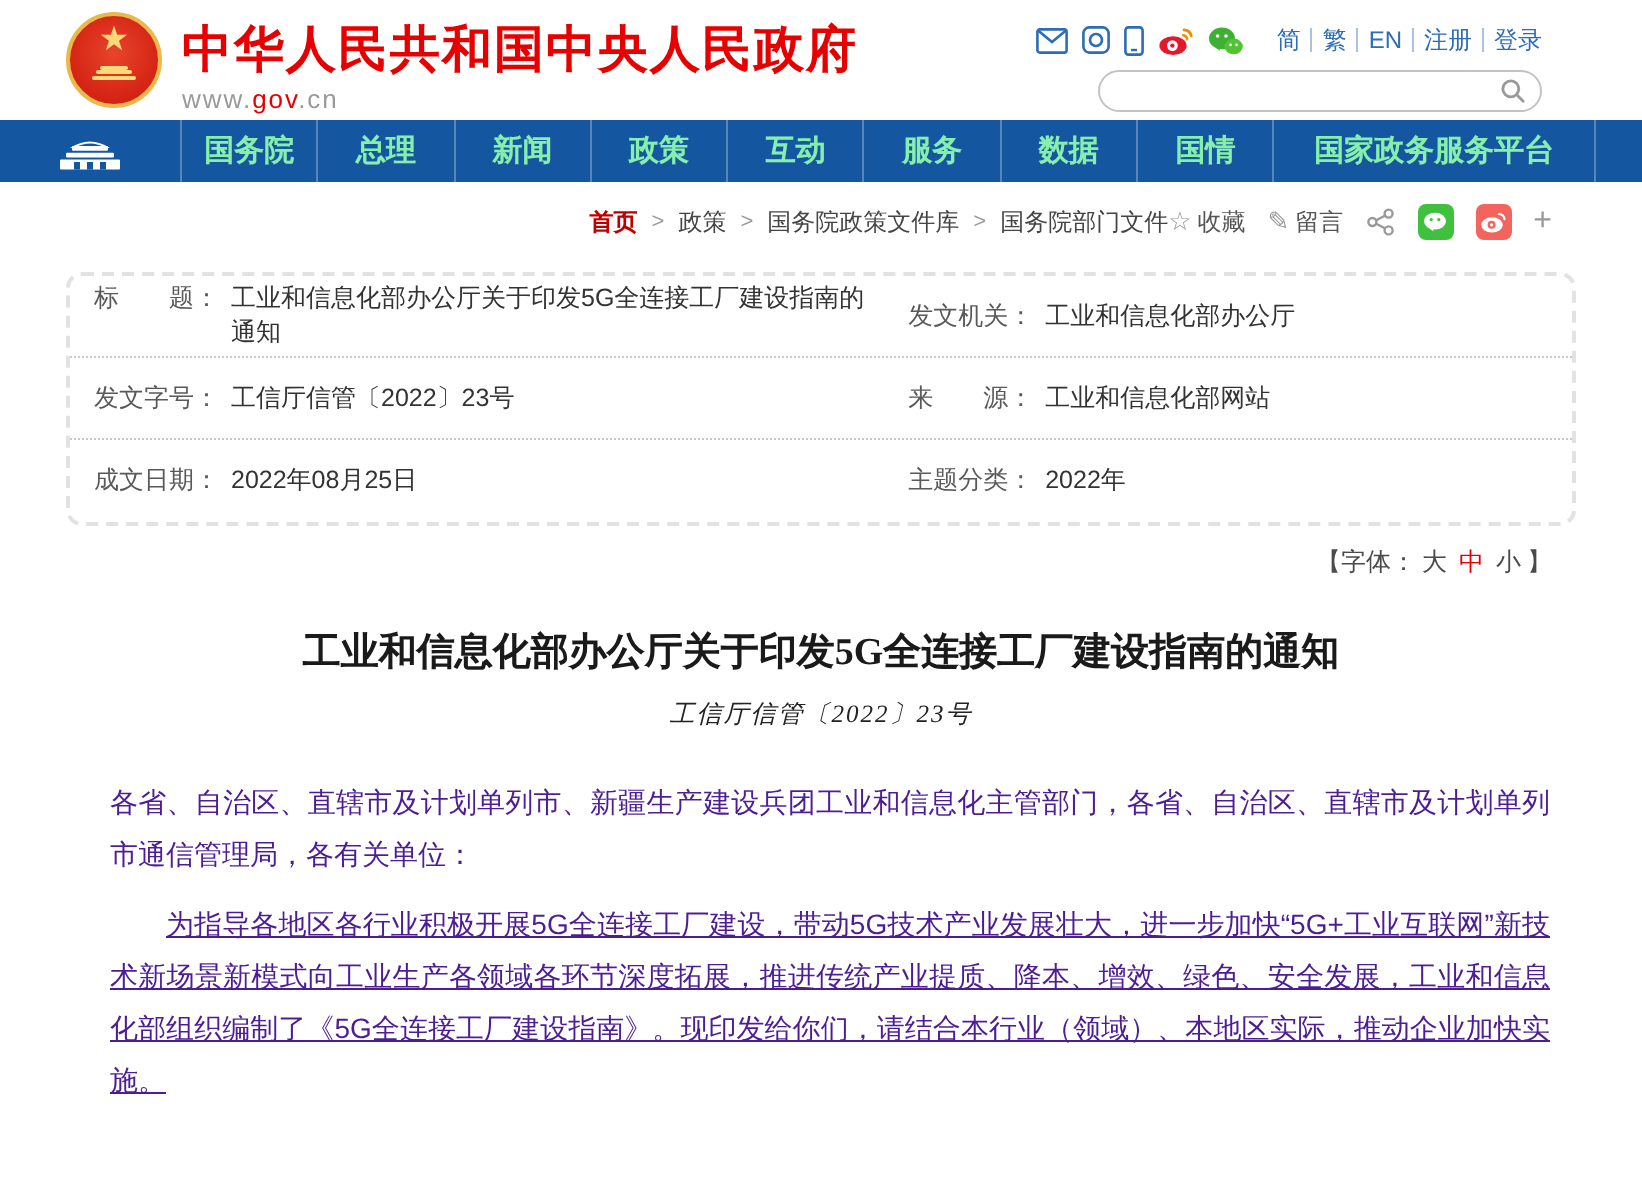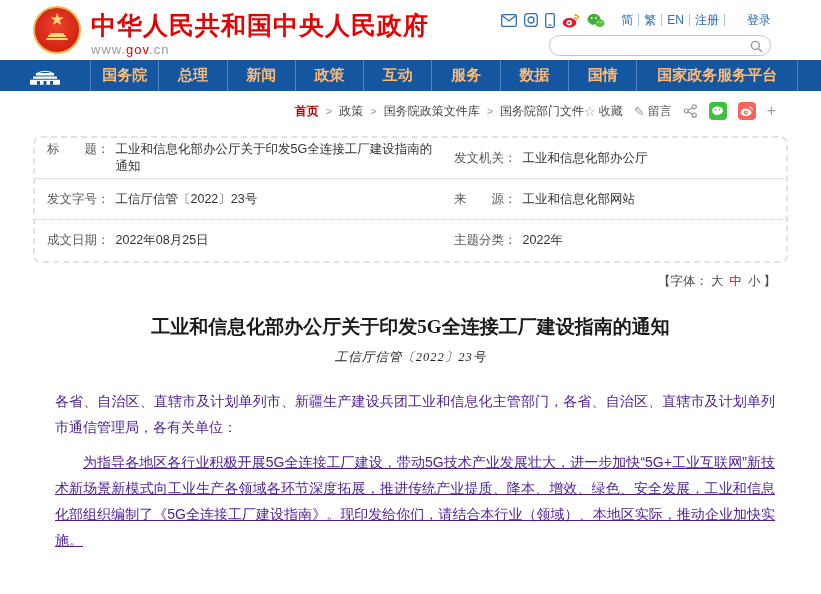--- a/index.html
+++ b/index.html
@@ -28,35 +28,35 @@
   .brand-title { font-size:25px; font-weight:bold; color:var(--brand_red,#e60000); letter-spacing:1px; line-height:30px; }
   .brand-url { font-size:13px; color:#9a9a9a; margin-top:2px; letter-spacing:1px; }
   .brand-url .gov { color:var(--brand_red,#e60000); }
 
   .header-right { position:absolute; right:50px; top:10px; width:222px; }
   .icon-row { display:flex; align-items:center; justify-content:flex-end; gap:7px; height:20px; }
   .icon-row svg { display:block; }
   .top-icon { cursor:pointer; display:flex; align-items:center; }
   .lang-links { display:flex; align-items:center; margin-left:4px; }
   .lang-link { font-size:12px; color:var(--icon_blue,#2e6db4); padding:0 5px; cursor:pointer; border-right:1px solid #a9c4e2; line-height:12px; white-space:nowrap; }
-  .lang-link:last-child { border-right:none; padding-right:0;margin-left:17px; }
+  .lang-link:last-child { border-right:none; padding-right:0; }
   .search-box { position:relative; margin-top:5px; }
   .search-box input {
     width:100%; height:21px; border:1px solid #c3c3c3; border-radius:11px;
     padding:0 26px 0 10px; font-size:12px; outline:none; color:#333;
     font-family:"Liberation Sans","DejaVu Sans",sans-serif;
   }
   .search-glass { position:absolute; right:8px; top:4px; cursor:pointer; }
 
   
   .main-nav { height:31px; background:var(--nav_blue,#1456a0); display:flex; align-items:stretch; }
   .nav-home { flex:0 0 90px; display:flex; align-items:center; justify-content:center; cursor:pointer; }
   .nav-item {
     flex:1 1 68px; display:flex; align-items:center; justify-content:center;
-    color:#fdba74; font-size:15px; font-weight:bold; cursor:pointer;
+    color:#86efac; font-size:15px; font-weight:bold; cursor:pointer;
     border-left:1px solid rgba(255,255,255,.28); white-space:nowrap;text-align:center;
   }
   .nav-item.wide { flex:1.9 1 160px; }
   .nav-spacer { flex:0 0 24px; border-left:1px solid rgba(255,255,255,.28); }
 
   
   .crumb-row { display:flex; justify-content:flex-end; align-items:center; padding:11px 45px 4px 35px; }
   .crumbs { display:flex; align-items:center; font-size:12px; color:#444; }
   .crumb { cursor:pointer; }
   .crumb.first { color:var(--crumb_red,#c00000); font-weight:bold; }

